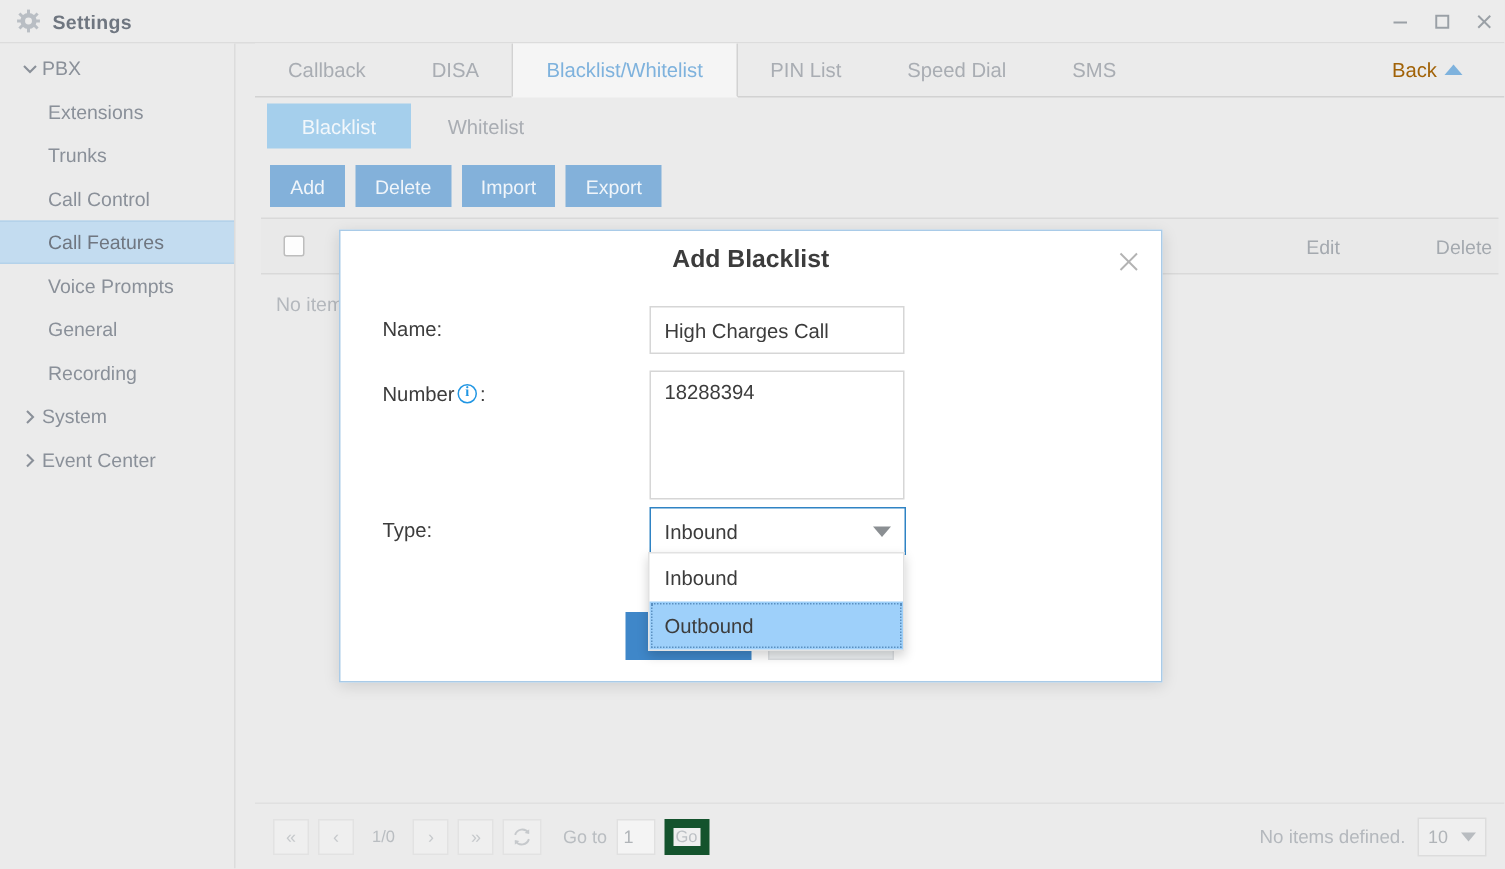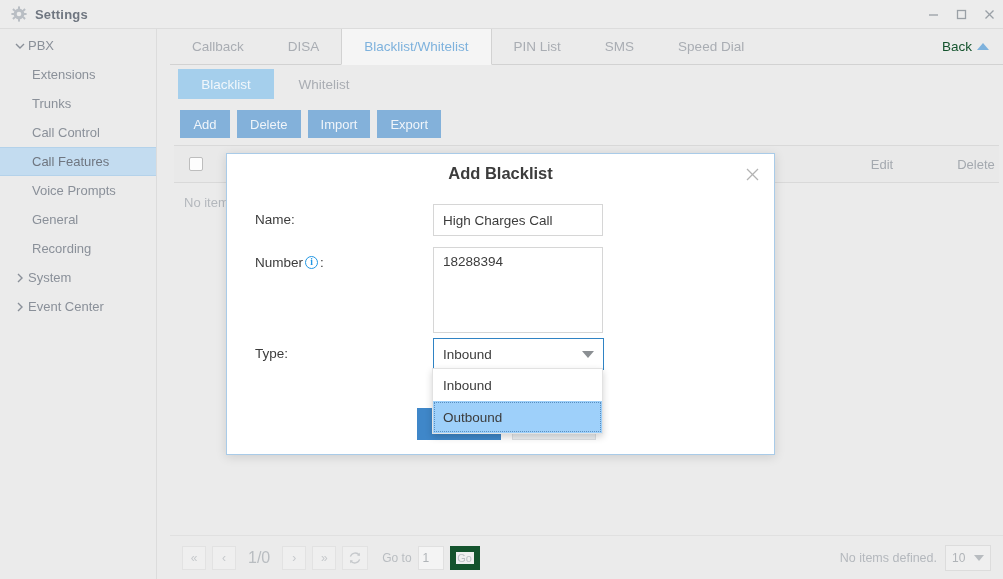--- a/index.html
+++ b/index.html
@@ -98,22 +98,22 @@
     color: #7eb2dd;
     background: #f5f5f5;
     border-left: 1px solid #d2d2d2;
     border-right: 1px solid #d2d2d2;
     border-bottom: 1px solid #f5f5f5;
     margin-bottom: -1px;
   }
   .tab-back {
     margin-left: auto;
     display: flex; align-items: center; gap: 5px;
-    font-size: 13.5px; color: #14532d;
-    padding-right: 14px;
+    font-size: 13.5px; color: #a16207;
+    padding-right: 28px;
   }
   .tri-up {
     width: 0; height: 0;
     border-left: 6px solid transparent;
     border-right: 6px solid transparent;
     border-bottom: 7px solid #7eb2dd;
   }
 
   
   .subtabs {
@@ -191,21 +191,21 @@
     display: flex; align-items: center;
     padding: 0 12px;
     gap: 6px;
   }
   .pg-btn {
     width: 24px; height: 24px;
     border: 1px solid #e2e2e2; background: #efefef;
     color: #c6c9cc; font-size: 12px;
     display: flex; align-items: center; justify-content: center;
   }
-  .pg-label { font-size: 16px; color: #b9bdc1; padding: 0 6px; }
+  .pg-label { font-size: 11px; color: #b9bdc1; padding: 0 6px; }
   .pg-refresh {
     width: 26px; height: 24px;
     border: 1px solid #e2e2e2; background: #efefef;
     display: flex; align-items: center; justify-content: center;
     color: #c6c9cc;
   }
   .pg-goto { font-size: 12px; color: #b9bdc1; margin-left: 8px; }
   .pg-input {
     width: 26px; height: 24px;
     border: 1px solid #e0e0e0; background: #f4f4f4;
@@ -437,22 +437,22 @@
     </div>
   </div>
 
   <div class="main">
 
     <div class="tabstrip">
       <div class="tab">Callback</div>
       <div class="tab">DISA</div>
       <div class="tab active">Blacklist/Whitelist</div>
       <div class="tab">PIN List</div>
+      <div class="tab">Speed Dial</div>
       <div class="tab">SMS</div>
-      <div class="tab">Speed Dial</div>
       <div class="tab-back">
         <span>Back</span>
         <span class="tri-up"></span>
       </div>
     </div>
 
     <div class="subtabs">
       <div class="subtab active">Blacklist</div>
       <div class="subtab">Whitelist</div>
     </div>

